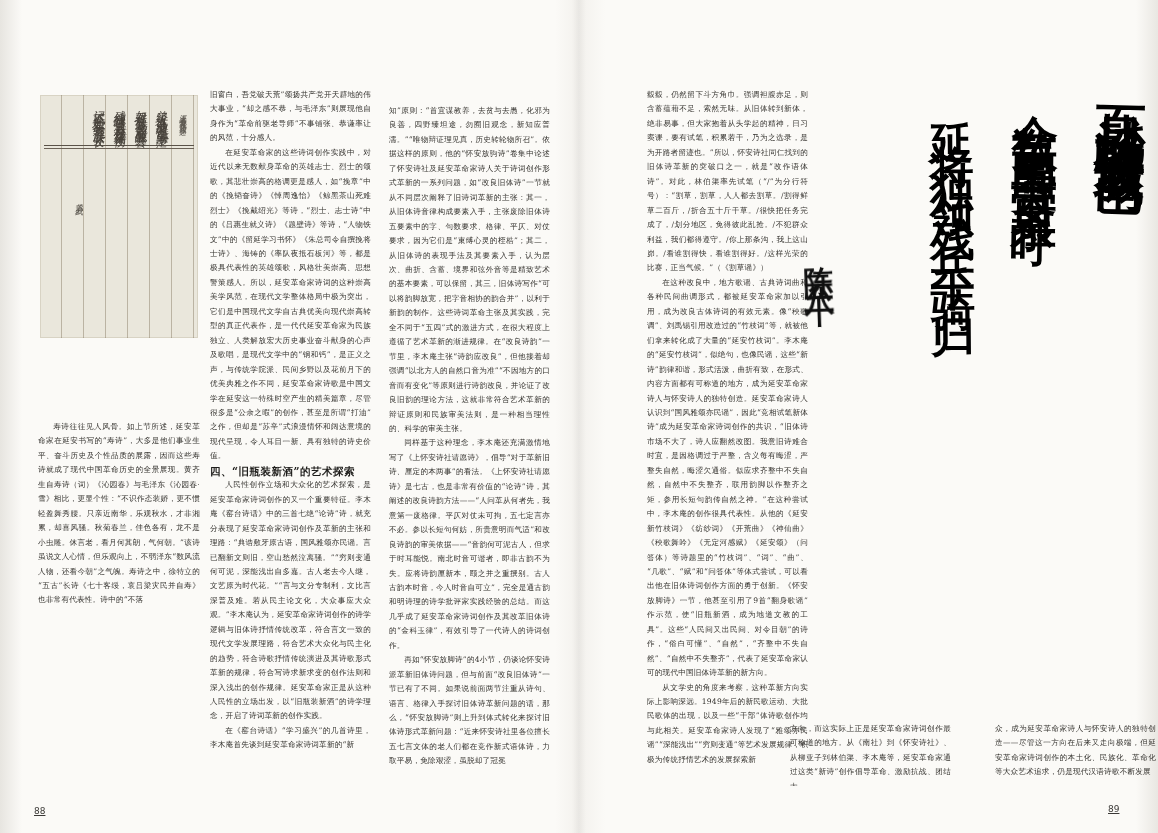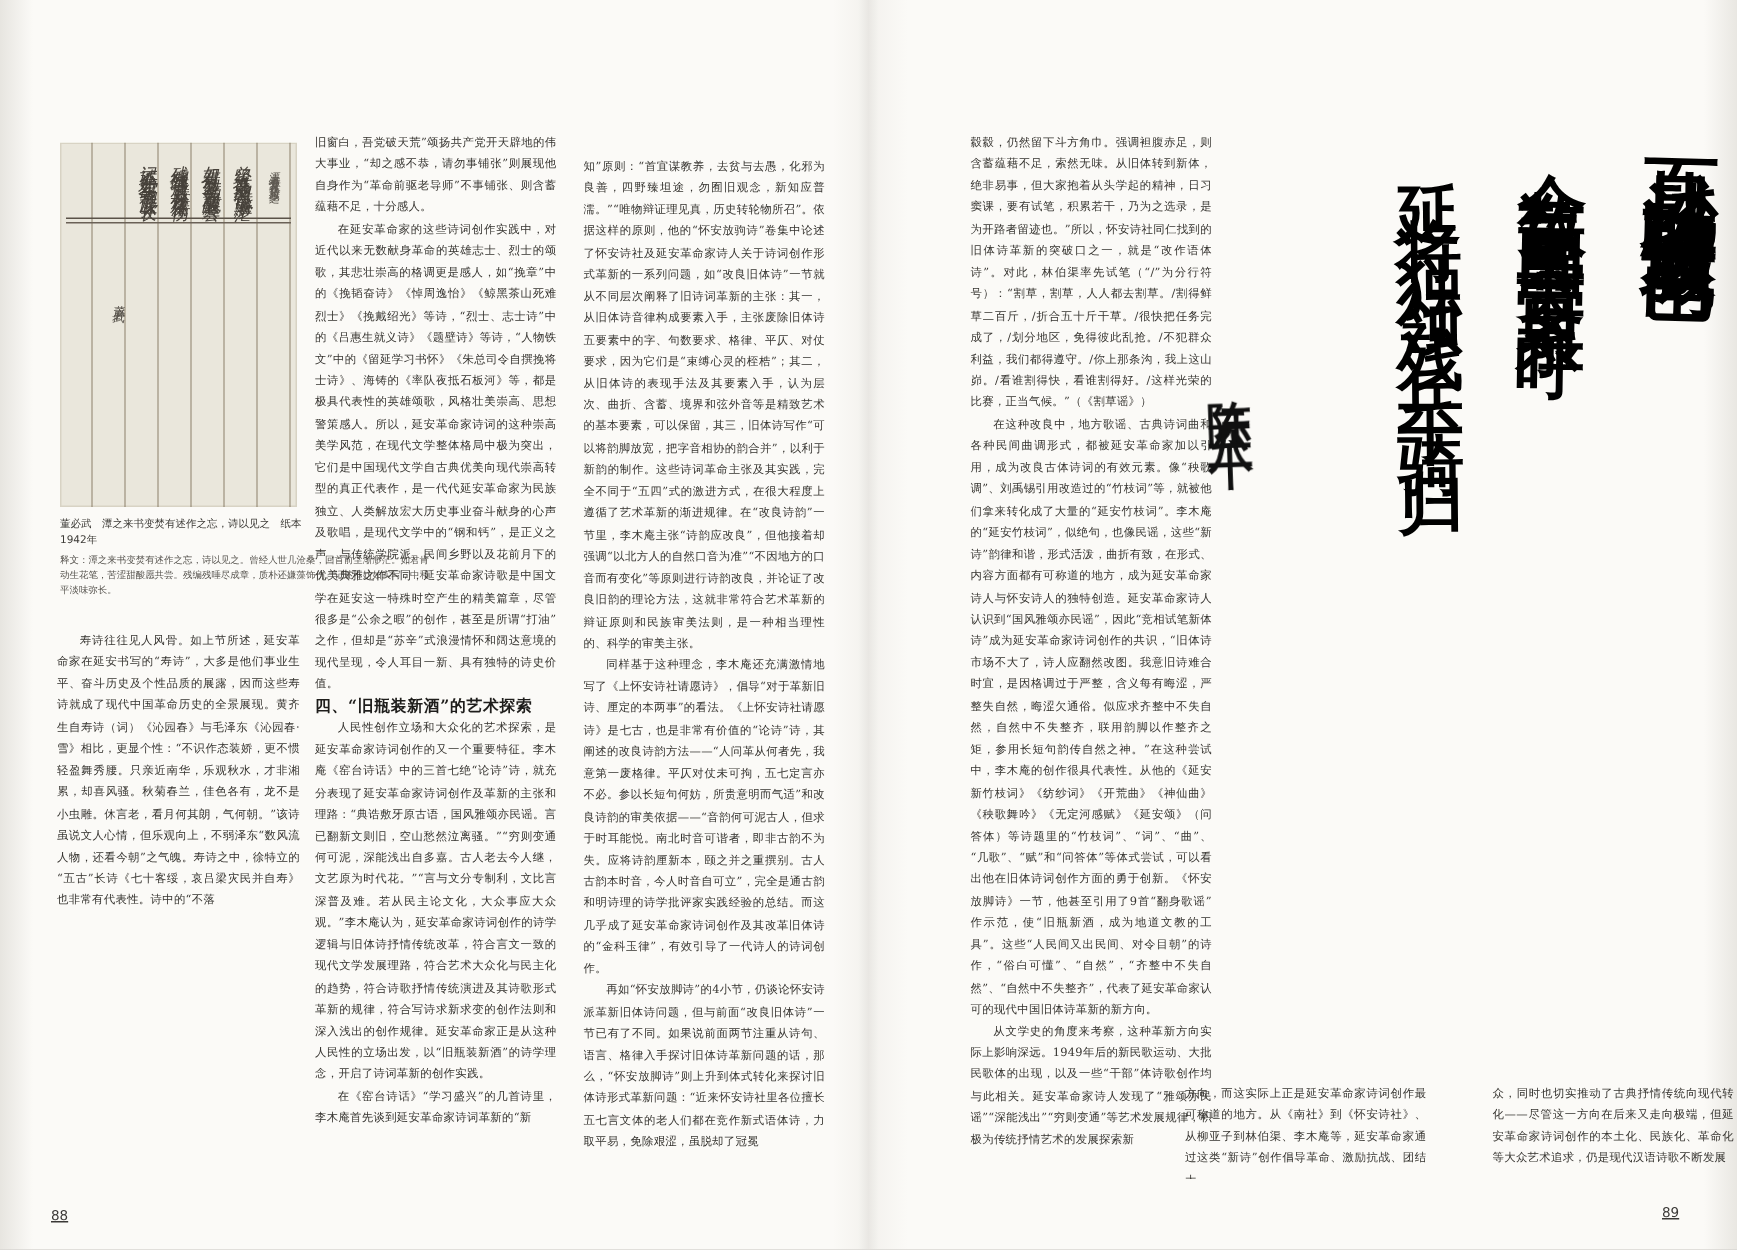--- a/index.html
+++ b/index.html
@@ -50,32 +50,27 @@
     <div class="ms-text">
       <div class="ms-col">潭之来书变焚有述作之忘诗以见之</div>
       <div class="ms-col">曾经人世几沧桑回首前尘渐渺茫</div>
       <div class="ms-col">如君肯动生花笔苦涩甜酸愿共尝</div>
       <div class="ms-col">残编残唾尽成章质朴还嫌藻饰伤</div>
       <div class="ms-col">记述不妨如实写中和平淡味弥长</div>
       <div class="ms-col">董必武</div>
     </div>
   </figure>
 
-  <div class="cap" style="left:40px;top:344px;width:246px;">
-    <p class="cap-title">董必武　潭之来书变焚有述作之忘，诗以见之　纸本</p>
-    <p class="cap-title">1942年</p>
-    <p class="cap-shiwen">释文：潭之来书变焚有述作之忘，诗以见之。曾经人世几沧桑，回首前尘渐渺茫。如君肯动生花笔，苦涩甜酸愿共尝。残编残唾尽成章，质朴还嫌藻饰伤。记述不妨如实写，中和平淡味弥长。</p>
-  </div>
 
   <div class="col" style="left:38px;top:420px;width:162px;height:368px;">
     <p>寿诗往往见人风骨。如上节所述，延安革命家在延安书写的“寿诗”，大多是他们事业生平、奋斗历史及个性品质的展露，因而这些寿诗就成了现代中国革命历史的全景展现。黄齐生自寿诗（词）《沁园春》与毛泽东《沁园春·雪》相比，更显个性：“不识作态装娇，更不惯轻盈舞秀腰。只亲近南华，乐观秋水，才非湘累，却喜风骚。秋菊春兰，佳色各有，龙不是小虫雕。休言老，看月何其朗，气何朝。”该诗虽说文人心情，但乐观向上，不弱泽东“数风流人物，还看今朝”之气魄。寿诗之中，徐特立的“五古”长诗《七十客绥，哀吕梁灾民并自寿》也非常有代表性。诗中的“不落</p>
   </div>
 
   <div class="col" style="left:210px;top:88px;width:161px;height:700px;">
-    <p class="cont">旧窗白，吾党破天荒”颂扬共产党开天辟地的伟大事业，“却之感不恭，请勿事铺张”则展现他自身作为“革命前驱老导师”不事铺张、则含蓄蕴藉不足，十分感人。</p>
+    <p class="cont">旧窗白，吾党破天荒”颂扬共产党开天辟地的伟大事业，“却之感不恭，与毛泽东”则展现他自身作为“革命前驱老导师”不事铺张、恭谦率让的风范，十分感人。</p>
     <p>在延安革命家的这些诗词创作实践中，对近代以来无数献身革命的英雄志士、烈士的颂歌，其悲壮崇高的格调更是感人，如“挽章”中的《挽韬奋诗》《悼周逸怡》《鲸黑茶山死难烈士》《挽戴绍光》等诗，“烈士、志士诗”中的《吕惠生就义诗》《题壁诗》等诗，“人物铁文”中的《留延学习书怀》《朱总司令自撰挽将士诗》、海铸的《率队夜抵石板河》等，都是极具代表性的英雄颂歌，风格壮美崇高、思想警策感人。所以，延安革命家诗词的这种崇高美学风范，在现代文学整体格局中极为突出，它们是中国现代文学自古典优美向现代崇高转型的真正代表作，是一代代延安革命家为民族独立、人类解放宏大历史事业奋斗献身的心声及歌唱，是现代文学中的“钢和钙”，是正义之声，与传统学院派、民间乡野以及花前月下的优美典雅之作不同，延安革命家诗歌是中国文学在延安这一特殊时空产生的精美篇章，尽管很多是“公余之暇”的创作，甚至是所谓“打油”之作，但却是“苏辛”式浪漫情怀和阔达意境的现代呈现，令人耳目一新、具有独特的诗史价值。</p>
     <p class="sec-heading">四、“旧瓶装新酒”的艺术探索</p>
     <p>人民性创作立场和大众化的艺术探索，是延安革命家诗词创作的又一个重要特征。李木庵《窑台诗话》中的三首七绝“论诗”诗，就充分表现了延安革命家诗词创作及革新的主张和理路：“典诰敷牙原古语，国风雅颂亦民谣。言已翻新文则旧，空山愁然泣离骚。”“穷则变通何可泥，深能浅出自多嘉。古人老去今人继，文艺原为时代花。”“言与文分专制利，文比言深普及难。若从民主论文化，大众事应大众观。”李木庵认为，延安革命家诗词创作的诗学逻辑与旧体诗抒情传统改革，符合言文一致的现代文学发展理路，符合艺术大众化与民主化的趋势，符合诗歌抒情传统演进及其诗歌形式革新的规律，符合写诗求新求变的创作法则和深入浅出的创作规律。延安革命家正是从这种人民性的立场出发，以“旧瓶装新酒”的诗学理念，开启了诗词革新的创作实践。</p>
     <p>在《窑台诗话》“学习盛兴”的几首诗里，李木庵首先谈到延安革命家诗词革新的“新</p>
   </div>
 
   <div class="col" style="left:389px;top:104px;width:161px;height:700px;">
     <p class="cont">知”原则：“首宜谋教养，去贫与去愚，化邪为良善，四野臻坦途，勿囿旧观念，新知应普濡。”“唯物辩证理见真，历史转轮物所召”。依据这样的原则，他的“怀安放驹诗”卷集中论述了怀安诗社及延安革命家诗人关于诗词创作形式革新的一系列问题，如“改良旧体诗”一节就从不同层次阐释了旧诗词革新的主张：其一，从旧体诗音律构成要素入手，主张废除旧体诗五要素中的字、句数要求、格律、平仄、对仗要求，因为它们是“束缚心灵的桎梏”；其二，从旧体诗的表现手法及其要素入手，认为层次、曲折、含蓄、境界和弦外音等是精致艺术的基本要素，可以保留，其三，旧体诗写作“可以将韵脚放宽，把字音相协的韵合并”，以利于新韵的制作。这些诗词革命主张及其实践，完全不同于“五四”式的激进方式，在很大程度上遵循了艺术革新的渐进规律。在“改良诗韵”一节里，李木庵主张“诗韵应改良”，但他接着却强调“以北方人的自然口音为准”“不因地方的口音而有变化”等原则进行诗韵改良，并论证了改良旧韵的理论方法，这就非常符合艺术革新的辩证原则和民族审美法则，是一种相当理性的、科学的审美主张。</p>
     <p>同样基于这种理念，李木庵还充满激情地写了《上怀安诗社请愿诗》，倡导“对于革新旧诗、厘定的本两事”的看法。《上怀安诗社请愿诗》是七古，也是非常有价值的“论诗”诗，其阐述的改良诗韵方法——“人问革从何者先，我意第一废格律。平仄对仗未可拘，五七定言亦不必。参以长短句何妨，所贵意明而气适”和改良诗韵的审美依据——“音韵何可泥古人，但求于时耳能悦。南北时音可谐者，即非古韵不为失。应将诗韵厘新本，颐之并之重撰别。古人古韵本时音，今人时音自可立”，完全是通古韵和明诗理的诗学批评家实践经验的总结。而这几乎成了延安革命家诗词创作及其改革旧体诗的“金科玉律”，有效引导了一代诗人的诗词创作。</p>
     <p>再如“怀安放脚诗”的4小节，仍谈论怀安诗派革新旧体诗问题，但与前面“改良旧体诗”一节已有了不同。如果说前面两节注重从诗句、语言、格律入手探讨旧体诗革新问题的话，那么，“怀安放脚诗”则上升到体式转化来探讨旧体诗形式革新问题：“近来怀安诗社里各位擅长五七言文体的老人们都在竞作新式语体诗，力取平易，免除艰涩，虽脱却了冠冕</p>
@@ -94,17 +89,17 @@
     <div class="cg cg2">合数重围突营射杀呼</div>
     <div class="cg cg3">延将独领残兵千骑归</div>
   </div>
   <div class="cg-sig">陈云八十一</div>
 
 
   <div class="col" style="left:790px;top:722px;width:161px;height:64px;">
     <p class="cont">方向，而这实际上正是延安革命家诗词创作最可称道的地方。从《南社》到《怀安诗社》、从柳亚子到林伯渠、李木庵等，延安革命家通过这类“新诗”创作倡导革命、激励抗战、团结大</p>
   </div>
   <div class="col" style="left:995px;top:722px;width:161px;height:64px;">
-    <p class="cont">众，同时也切实推动了古典抒情传统向现代转化——尽管这一方向在后来又走向极端，但延安革命家诗词创作的本土化、民族化、革命化等大众艺术追求，仍是现代汉语诗歌不断发展</p>
+    <p class="cont">众，成为延安革命家诗人与怀安诗人的独特创造——尽管这一方向在后来又走向极端，但延安革命家诗词创作的本土化、民族化、革命化等大众艺术追求，仍是现代汉语诗歌不断发展</p>
   </div>
 
   <div class="pagenum" style="left:1108px;top:804px;">89</div>
 </div>
 
 </body></html>

